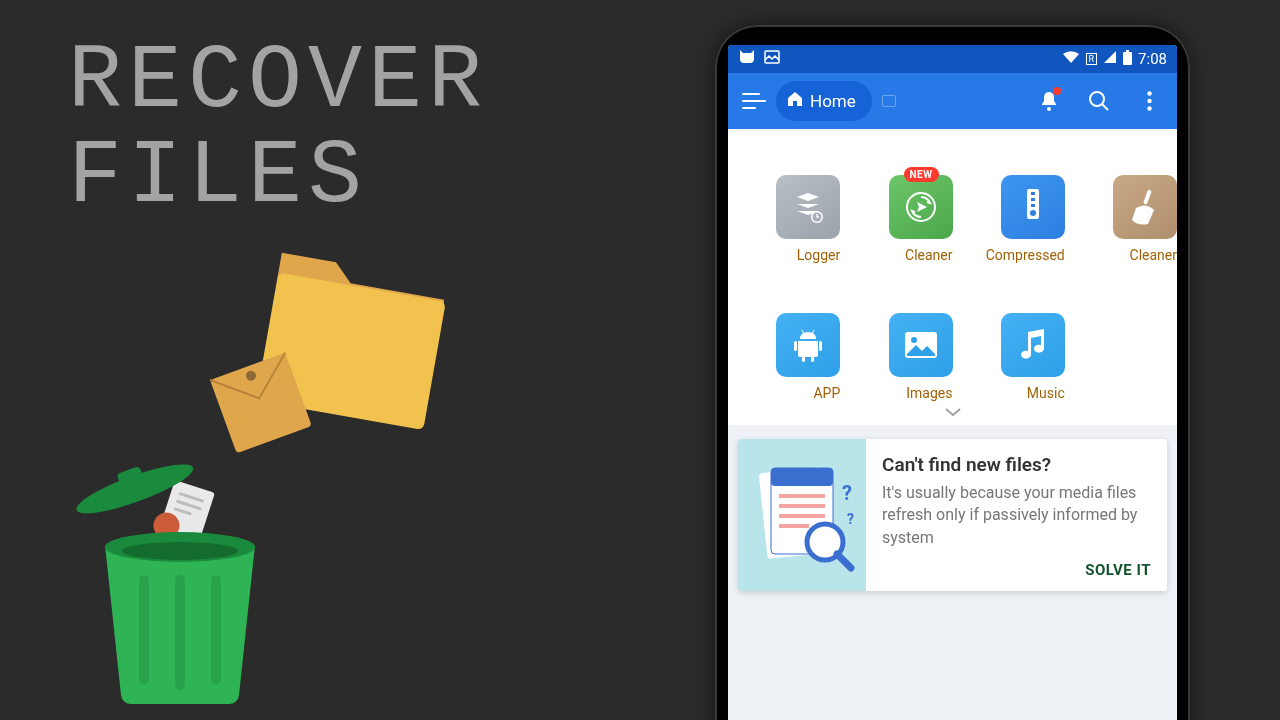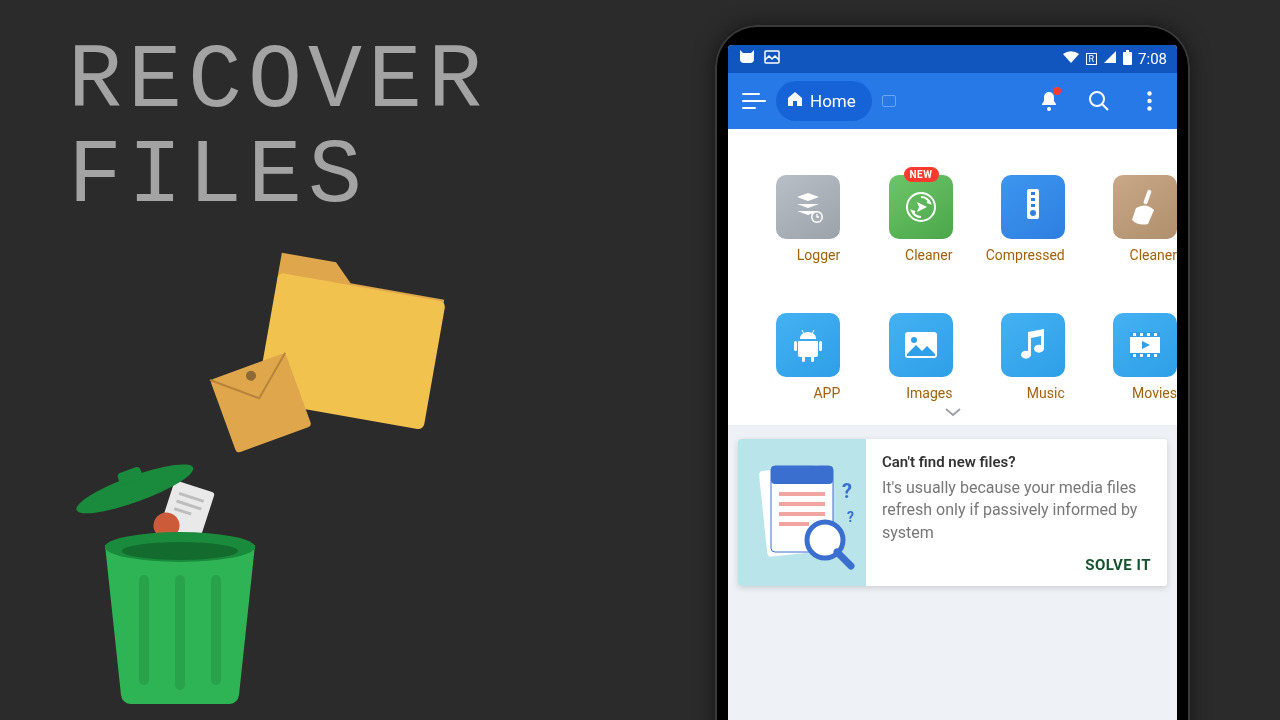--- a/index.html
+++ b/index.html
@@ -37,21 +37,21 @@
 .app { display: flex; flex-direction: column; align-items: flex-end; gap: 8px; cursor: pointer; position: relative; margin-top: 32px; }
 .tile { width: 64px; height: 64px; border-radius: 10px; display: flex; align-items: center; justify-content: center; color: #fff; }
 .app-label { font-size: 14px; color: #a16207; }
 .badge-new { position: absolute; top:-8px; right: 14px; background: #ff3b30; color: #fff; font-size: 10px; font-weight: 700; padding: 2px 6px; border-radius: 8px; letter-spacing: .5px; }
 .grid-expand { display:flex; justify-content:center; padding:6px 0 2px; color:#999; font-size:14px;}
 
 
 .tip { margin: 14px 10px 0; background: #fff; border-radius: 3px; box-shadow: 0 2px 6px rgba(0,0,0,.15); display: flex; overflow: hidden; }
 .tip-illus { width: 128px; background: #b8e4ea; display:flex; align-items:center; justify-content:center; }
 .tip-body { flex:1; padding: 14px 16px 12px; }
-.tip-title { font-size: 15px; font-weight: 600; color: #333; margin-bottom: 6px; }
+.tip-title { font-size: 19px; font-weight: 600; color: #333; margin-bottom: 6px; }
 .tip-desc { font-size: 16px; color: #777; line-height: 1.4; }
 .tip-action { text-align: right; color: #14532d; font-weight: 700; font-size: 15px; letter-spacing: .5px; margin-top: 12px; cursor: pointer; }
 
 
 .t-grey  { background: linear-gradient(145deg,#b9bfc6,#9ba2a9); }
 .t-green { background: linear-gradient(145deg,#6dc56a,#4ba749); }
 .t-blue  { background: linear-gradient(145deg,#3d96f0,#2e7fe0); }
 .t-brown { background: linear-gradient(145deg,#c8a886,#b08f6d); }
 .t-sky   { background: linear-gradient(145deg,#44b1f2,#2e9fe8); }
 </style>
@@ -250,39 +250,20 @@
 
         <div class="app">
           <div class="tile t-sky">
             <svg width="30" height="34" viewBox="0 0 30 34" fill="#fff">
                 <path d="M10 4 l16 -3 v20 a5 4 0 1 1 -3 -4 V8 l-10 2 v17 a5 4 0 1 1 -3 -4 z"></path>
               </svg>
           </div>
           <span class="app-label">Music</span>
         </div>
 
-        <div class="app">
-          <div class="tile t-sky">
-            <svg width="34" height="30" viewBox="0 0 34 30" fill="#fff">
-                <rect x="2" y="2" width="30" height="26" rx="3"></rect>
-                <rect x="2" y="2" width="30" height="5" fill="#2e9fe8"></rect>
-                <rect x="2" y="23" width="30" height="5" fill="#2e9fe8"></rect>
-                <rect x="5" y="3" width="3" height="3" fill="#fff"></rect>
-                <rect x="12" y="3" width="3" height="3" fill="#fff"></rect>
-                <rect x="19" y="3" width="3" height="3" fill="#fff"></rect>
-                <rect x="26" y="3" width="3" height="3" fill="#fff"></rect>
-                <rect x="5" y="24" width="3" height="3" fill="#fff"></rect>
-                <rect x="12" y="24" width="3" height="3" fill="#fff"></rect>
-                <rect x="19" y="24" width="3" height="3" fill="#fff"></rect>
-                <rect x="26" y="24" width="3" height="3" fill="#fff"></rect>
-                <path d="M14 11 l8 4 -8 4 z" fill="#2e9fe8"></path>
-              </svg>
-          </div>
-          <span class="app-label">Movies</span>
-        </div>
 
       </div>
       <div class="grid-expand">
         <svg width="18" height="10" viewBox="0 0 18 10" fill="none" stroke="#9aa0a6" stroke-width="1.8">
             <path d="M2 2 l7 6 7-6"></path>
           </svg>
       </div>
     </div>
 
     <div class="tip">

